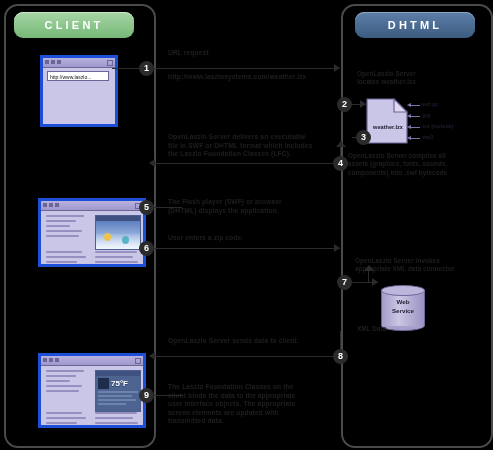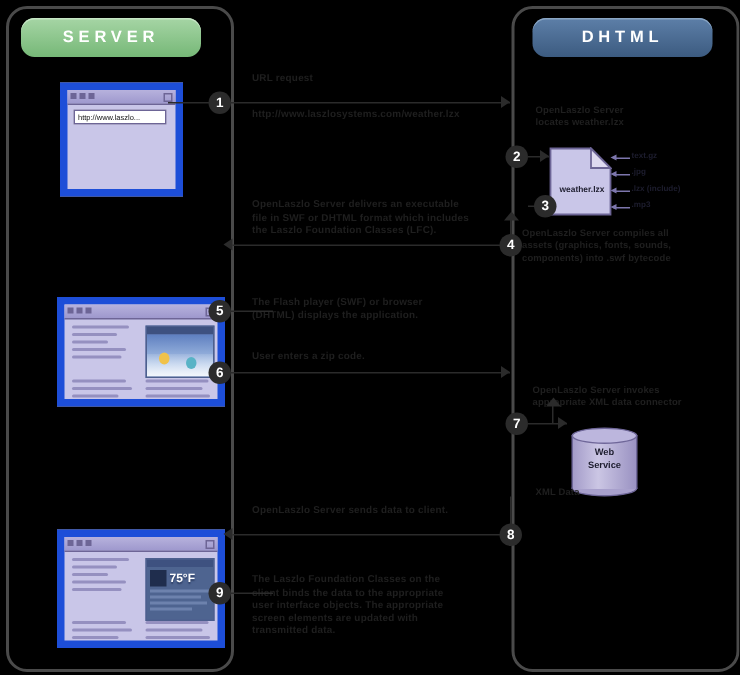--- a/index.html
+++ b/index.html
@@ -14,21 +14,21 @@
   .panel-header{position:absolute;border-radius:9px;height:26px;line-height:26px;
     text-align:center;color:#fff;font-size:11px;font-weight:bold;letter-spacing:3.2px;}
   #client-header{left:14px;top:12px;width:120px;
     background:linear-gradient(#a6d5a5,#76b877);
     box-shadow:inset 0 1px 0 #c7e6c6;}
   #server-header{left:355px;top:12px;width:120px;
     background:linear-gradient(#5d7fa8,#3c5b80);
     box-shadow:inset 0 1px 0 #8aa6c4;}
 
   
-  .mock{position:absolute;background:#c9c6e8;border:5px solid #1d4ed8;}
+  .mock{position:absolute;background:#c9c6e8;border:3px solid #1d4ed8;}
   .mock-bar{height:9px;background:linear-gradient(#b7b2dd,#9e98cd);
     border-bottom:1px solid #6d6596;position:relative;}
   .mock-dots{position:absolute;left:2px;top:2px;display:flex;gap:2px;}
   .mock-dots i{width:4px;height:4px;background:#6d6596;display:block;}
   .mock-dots i:last-child{background:#6d6596;}
   .mock-sq{position:absolute;right:2px;top:2px;width:4px;height:4px;
     border:1px solid #6d6596;}
   .mock-body{position:absolute;left:0;right:0;top:10px;bottom:0;overflow:hidden;}
 
   #mock1{left:40px;top:55px;width:72px;height:66px;}
@@ -95,21 +95,21 @@
     background:#a8a0cc;border:1px solid #6f6799;box-sizing:border-box;}
   .cyl-text{position:absolute;left:0;top:12px;width:44px;text-align:center;
     font-size:6.2px;color:#1d1d2e;line-height:9px;font-weight:bold;}
 
   .vline{position:absolute;width:1px;background:#2b2b2b;}
 </style>
 </head>
 <body>
 
 <div class="panel" id="client-panel"></div>
-<div class="panel-header" id="client-header">SERVER</div>
+<div class="panel-header" id="client-header">CLIENT</div>
 
 <div class="mock" id="mock1">
   <div class="mock-bar">
     <div class="mock-dots">
       <i></i>
         <i></i>
         <i></i>
     </div>
     <div class="mock-sq"></div>
   </div>

